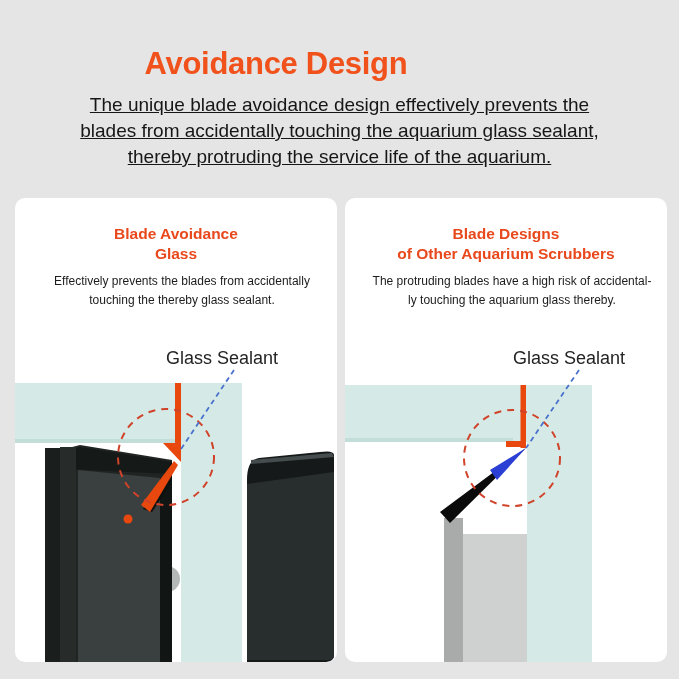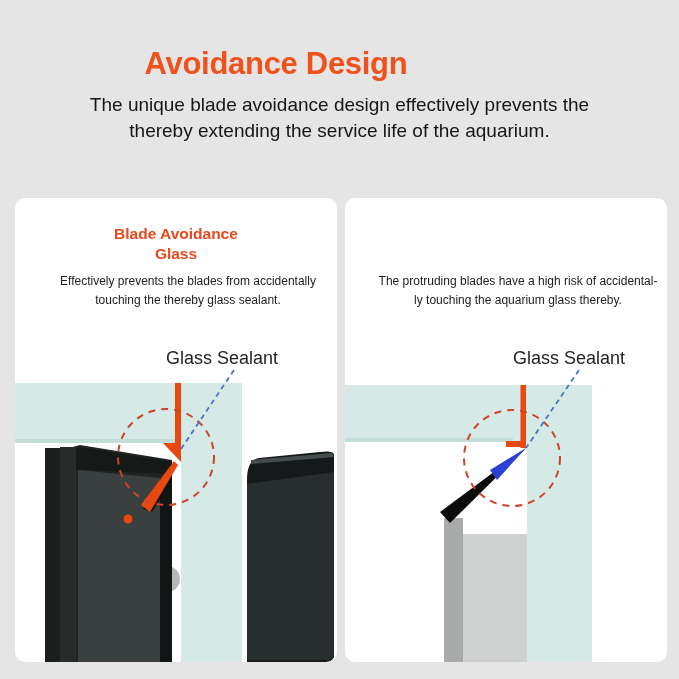--- a/index.html
+++ b/index.html
@@ -9,50 +9,51 @@
     font-family:"Liberation Sans", sans-serif;
     -webkit-font-smoothing:antialiased;
   }
   .header{position:absolute;left:0;top:0;width:679px;text-align:center;}
   .main-title{
     position:absolute;left:0;top:46px;width:552px;
     font-size:31px;font-weight:bold;color:#f1511b;letter-spacing:-0.3px;
   }
   .main-desc{position:absolute;left:0;top:92px;width:679px;}
   .main-desc div{
-    font-size:19px;line-height:26px;color:#161616;white-space:nowrap;
+    font-size:19px;line-height:26px;color:#161616;white-space:nowrap;text-decoration:underline;
   }
   .card{
     position:absolute;top:198px;width:322px;height:464px;background:#ffffff;
     border-radius:10px;overflow:hidden;
   }
   .card.left{left:15px;}
   .card.right{left:345px;}
   .card-title{position:absolute;left:0;top:26px;width:100%;text-align:center;}
   .card-title div{
     font-size:15.5px;line-height:20px;font-weight:bold;color:#e8481b;white-space:nowrap;
   }
-  .card-body{position:absolute;left:12px;top:74px;width:100%;text-align:center;}
+  .card-body{position:absolute;left:6px;top:74px;width:100%;text-align:center;}
   .card-body div{
     font-size:12px;line-height:19px;color:#1c1c1c;white-space:nowrap;
   }
   .illus{position:absolute;left:0;top:0;width:322px;height:464px;display:block;}
   svg text.sealant-label{
     font-family:"Liberation Sans", sans-serif;
     font-size:18px;fill:#242424;
   }
 </style>
 </head>
 <body>
 
 <div class="header">
   <div class="main-title">Avoidance Design</div>
   <div class="main-desc">
     <div>The unique blade avoidance design effectively prevents the</div>
-    <div>thereby extending the service life of the aquarium.</div>
+    <div>blades from accidentally touching the aquarium glass sealant,</div>
+    <div>thereby protruding the service life of the aquarium.</div>
   </div>
 </div>
 
 <div class="card left">
   <svg class="illus" viewBox="0 0 322 464" width="322" height="464">
     <defs>
       <clipPath id="rollerClipL">
           <rect x="0" y="0" width="166" height="464"></rect>
         </clipPath>
     </defs>
@@ -108,17 +109,21 @@
     <polygon points="95,314 105,325 181,250" fill="#0b0b0b"></polygon>
     <polygon points="181,250 145,272 152,282" fill="#2b3fd4"></polygon>
 
     <rect x="175.5" y="187" width="5.5" height="63" fill="#e8470d"></rect>
     <rect x="161" y="243" width="15" height="6" fill="#e8470d"></rect>
 
     <circle cx="167" cy="260" r="48" fill="none" stroke="#d0432a" stroke-width="2" stroke-dasharray="7 6"></circle>
     <line x1="234" y1="172" x2="181" y2="250" stroke="#4a72cc" stroke-width="1.8" stroke-dasharray="5 4"></line>
     <text class="sealant-label" x="224" y="166" text-anchor="middle">Glass Sealant</text>
   </svg>
+  <div class="card-title">
+    <div>Blade Designs</div>
+    <div>of Other Aquarium Scrubbers</div>
+  </div>
   <div class="card-body">
     <div>The protruding blades have a high risk of accidental-</div>
     <div>ly touching the aquarium glass thereby.</div>
   </div>
 </div>
 
 </body></html>

